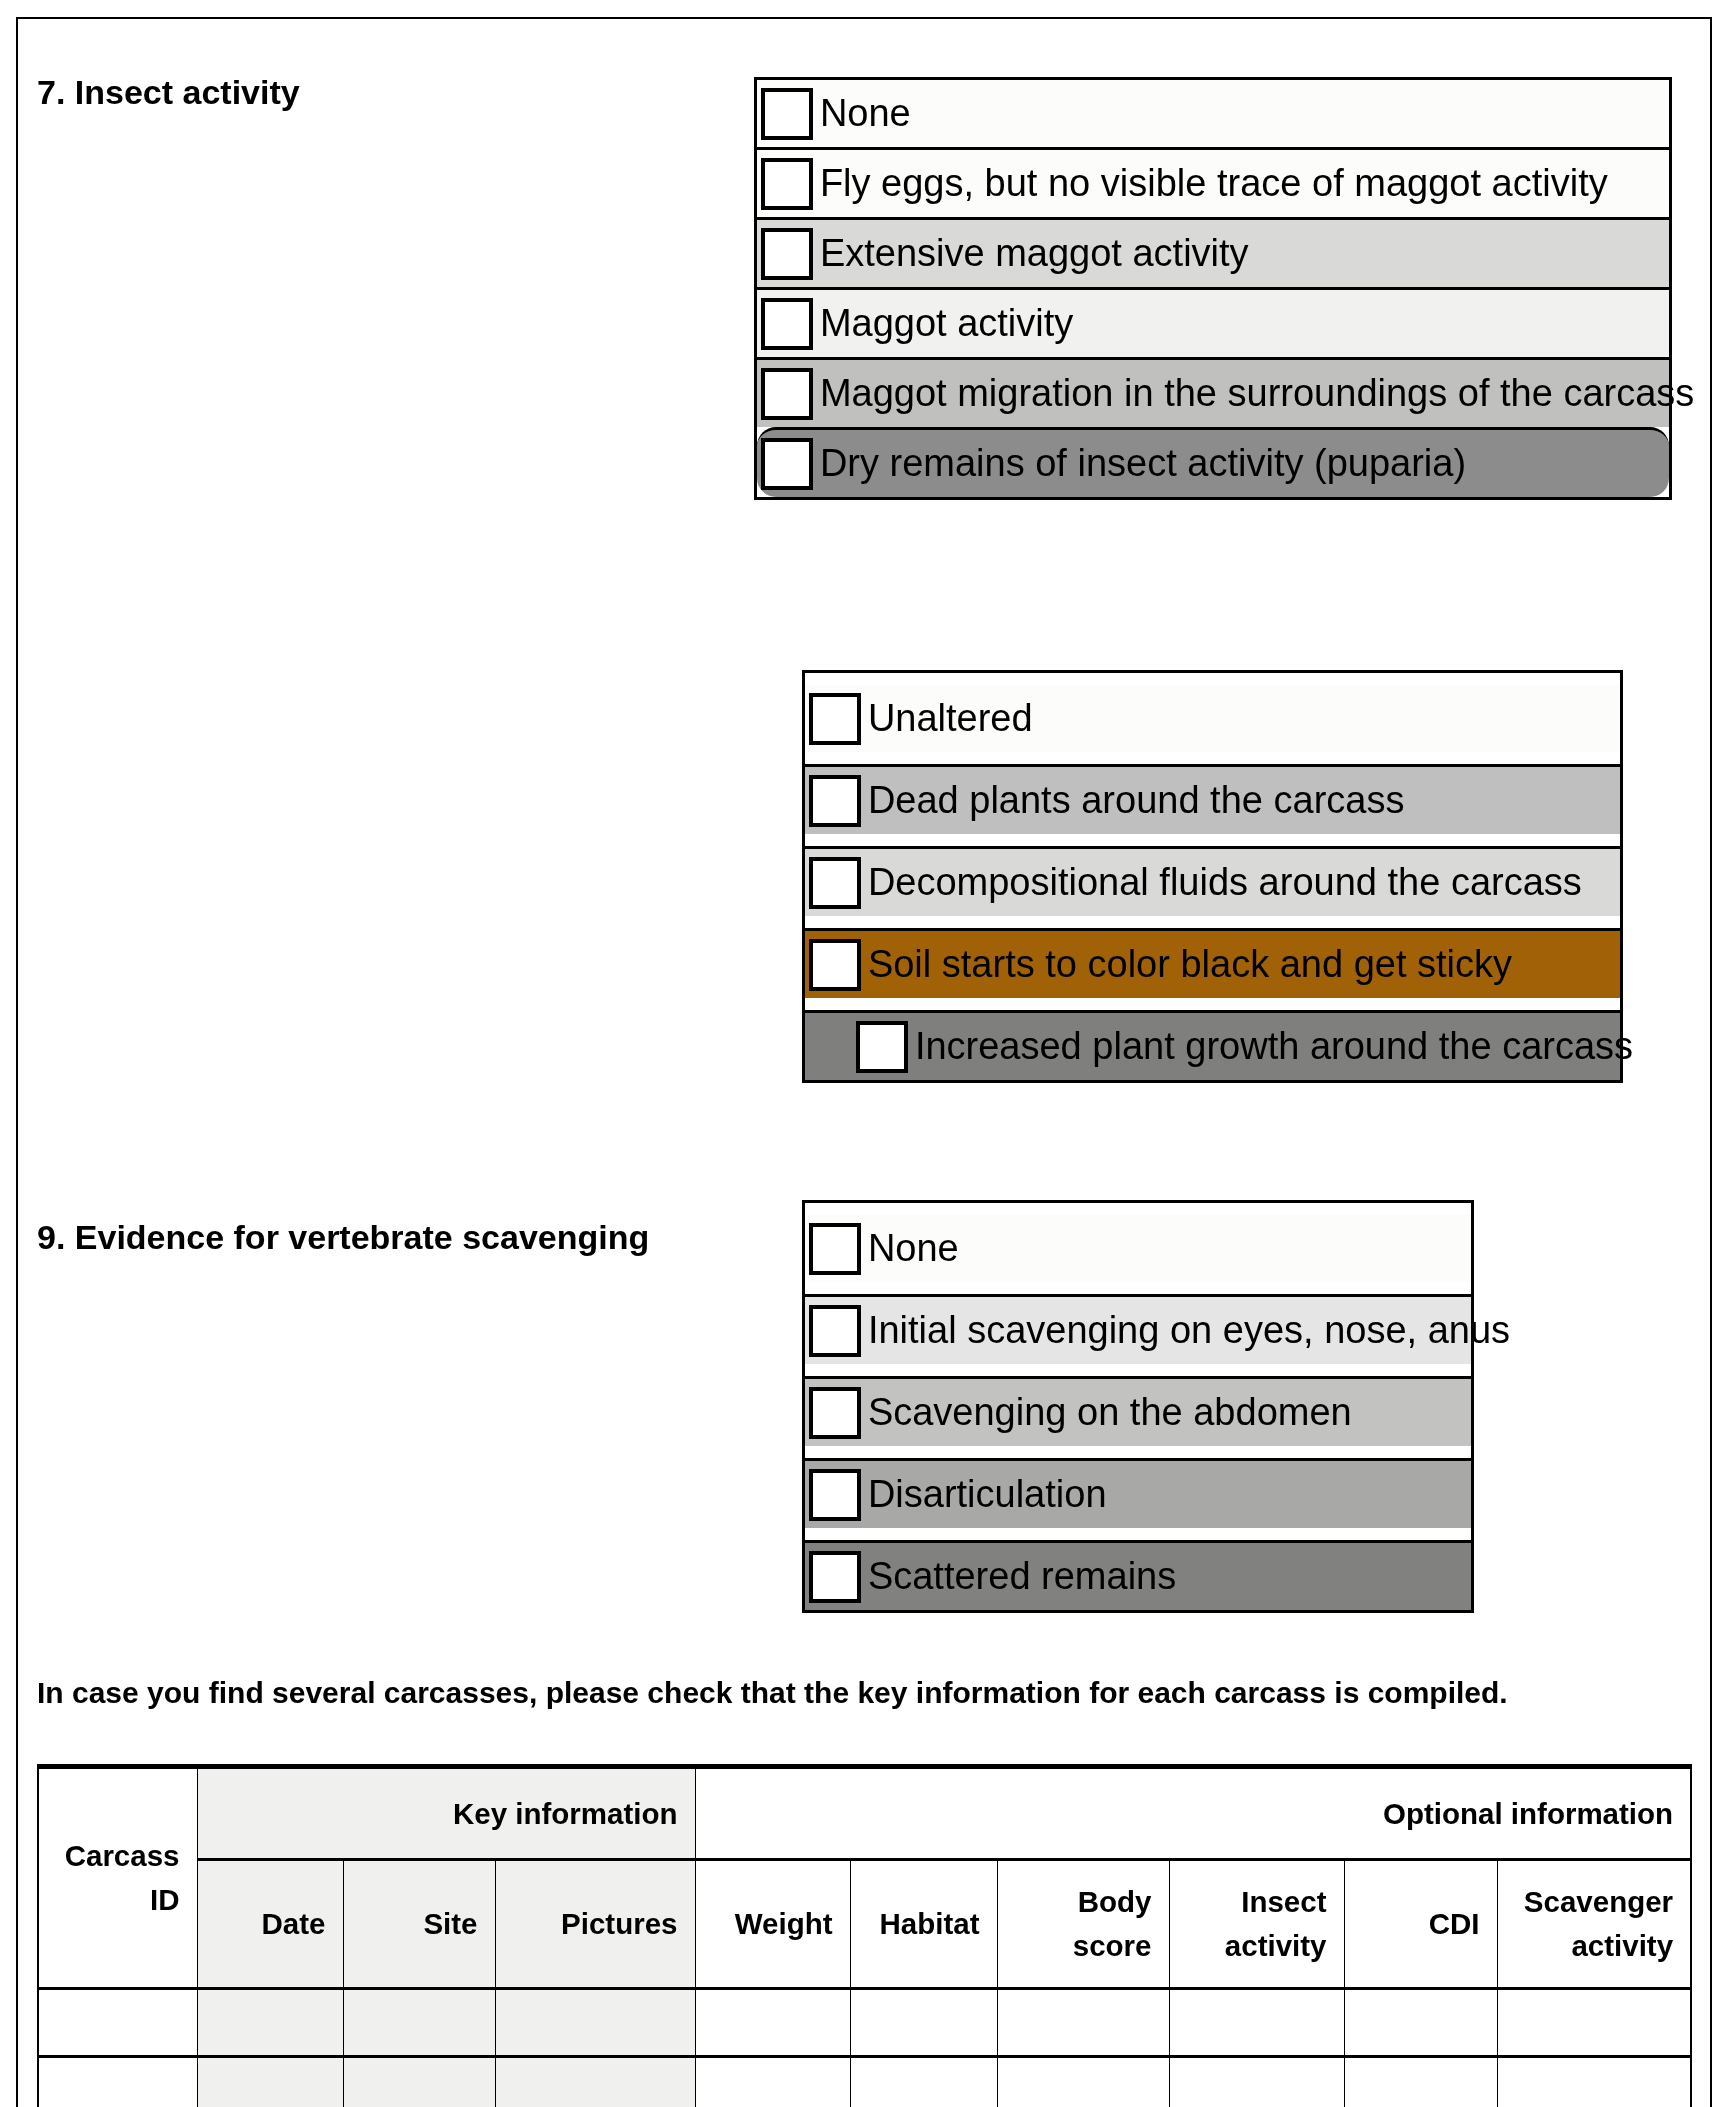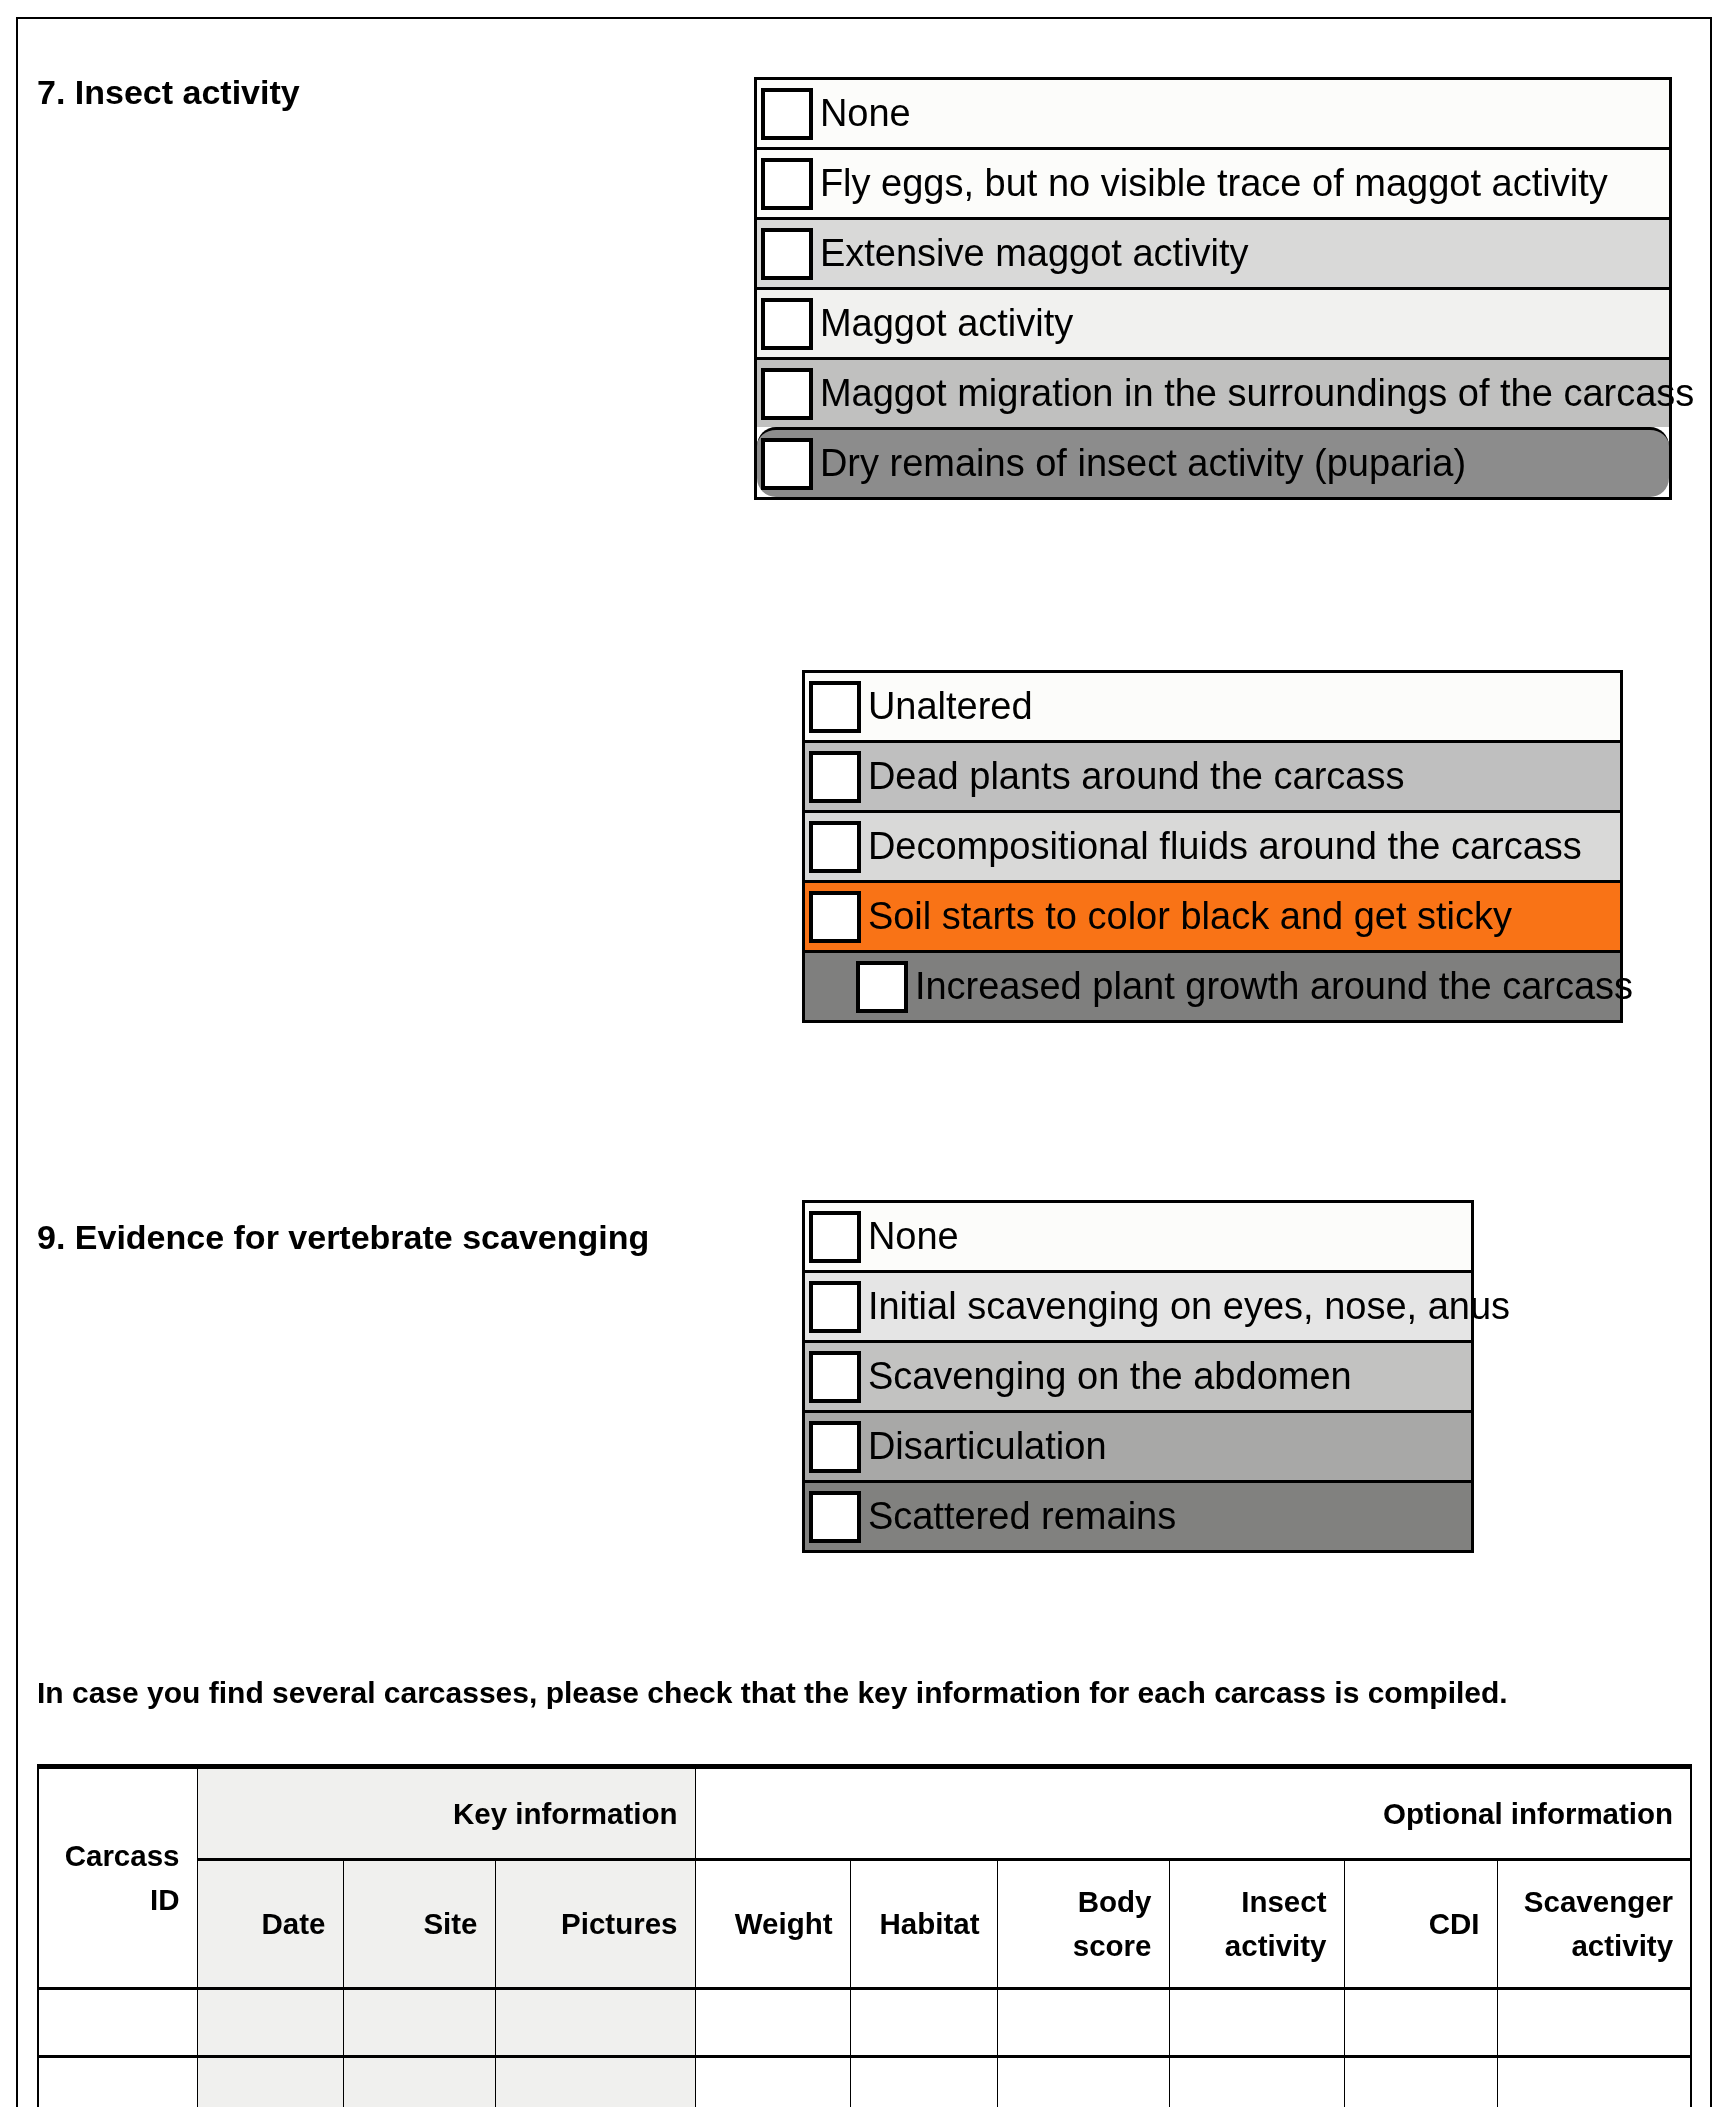--- a/index.html
+++ b/index.html
@@ -18,21 +18,21 @@
     font-size:34px; font-weight:bold; line-height:1.2; white-space:nowrap;
   }
   .check-list {
     position:absolute;
     border:3.4px solid #000;
   }
   .check-row {
     display:flex; align-items:center;
     height:67px;
   }
-  .check-list.five .check-row { height:67px; }
+  .check-list.five .check-row { height:67px;margin-top:12px; }
   .check-row + .check-row { border-top:3.4px solid #000; }
   .cb {
     flex:none; display:inline-block;
     width:44px; height:44px;
     background:#ffffff; border:4.2px solid #000;
     margin-left:4.2px; margin-right:6.7px;
   }
   .check-label { font-size:38px; line-height:1.1; white-space:nowrap; }
   .instruction {
     position:absolute; left:19px; top:1657px;
@@ -100,21 +100,21 @@
       <span class="check-label">Unaltered</span>
     </div>
     <div class="check-row" style="background-color: rgb(191, 191, 191);">
       <span class="cb"></span>
       <span class="check-label">Dead plants around the carcass</span>
     </div>
     <div class="check-row" style="background-color: rgb(217, 217, 216);">
       <span class="cb"></span>
       <span class="check-label">Decompositional fluids around the carcass</span>
     </div>
-    <div class="check-row" style="background-color: #f97316;">
+    <div class="check-row" style="background-color: #a16207;">
       <span class="cb"></span>
       <span class="check-label">Soil starts to color black and get sticky</span>
     </div>
     <div class="check-row" style="background-color: rgb(127, 127, 126); padding-left: 47px;">
       <span class="cb"></span>
       <span class="check-label">Increased plant growth around the carcass</span>
     </div>
   </div>
 
   <div class="sec-title" style="left:19px; top:1198px;">9. Evidence for vertebrate scavenging</div>

